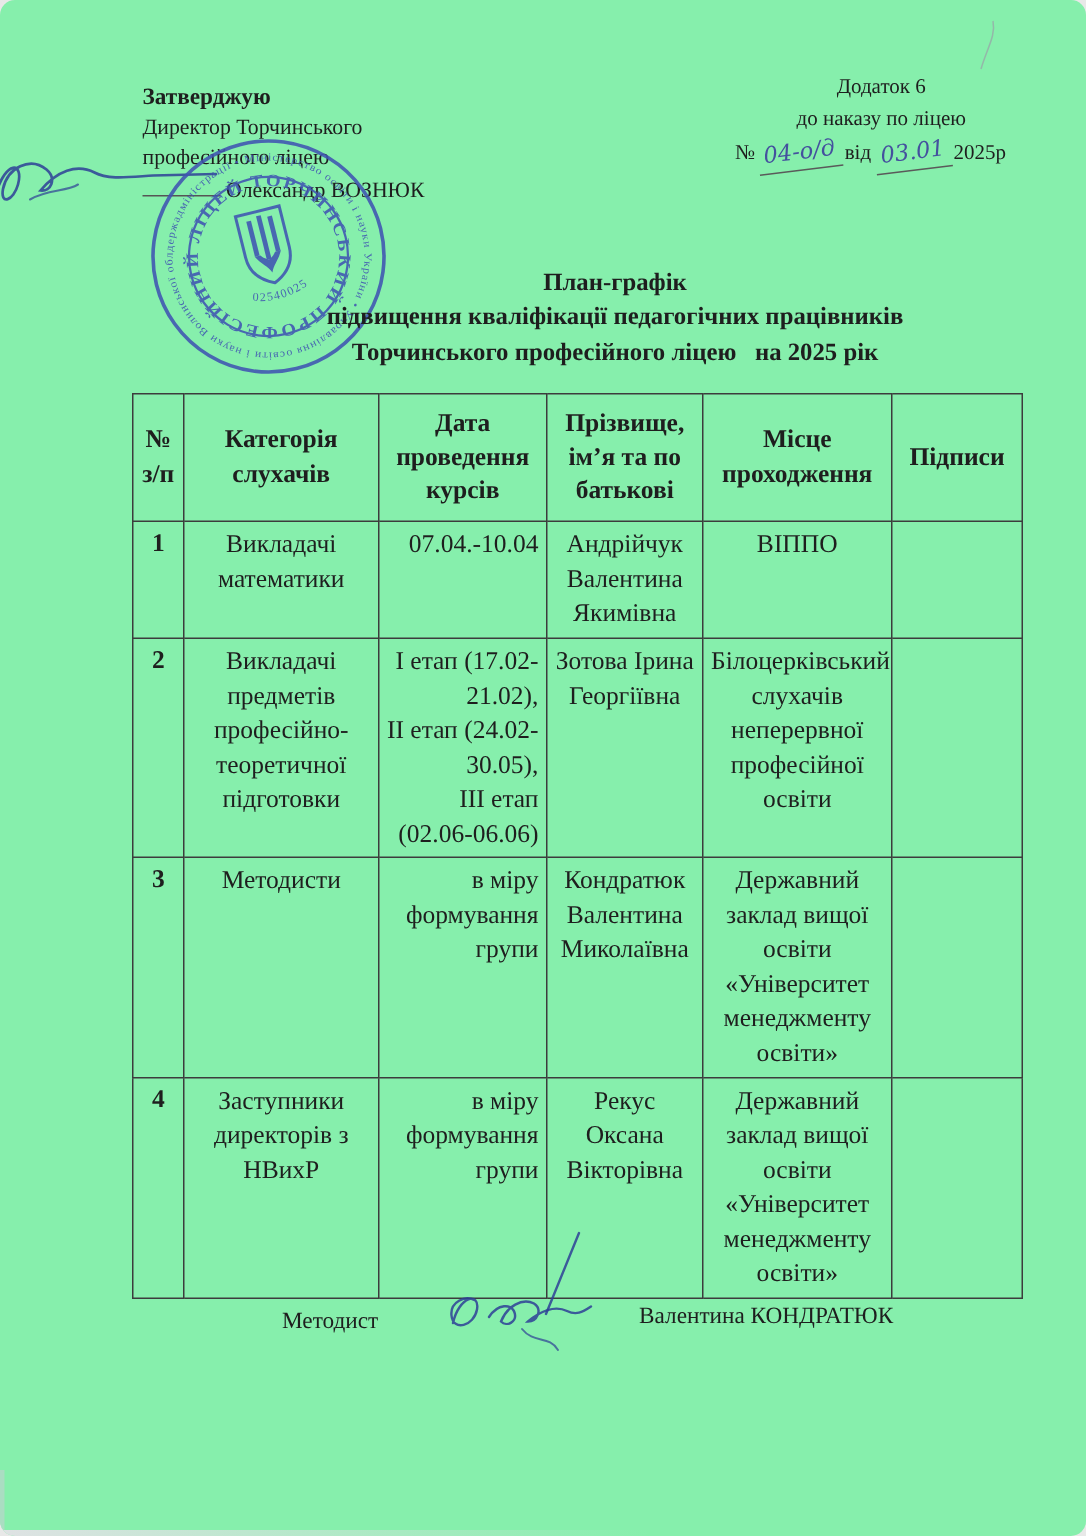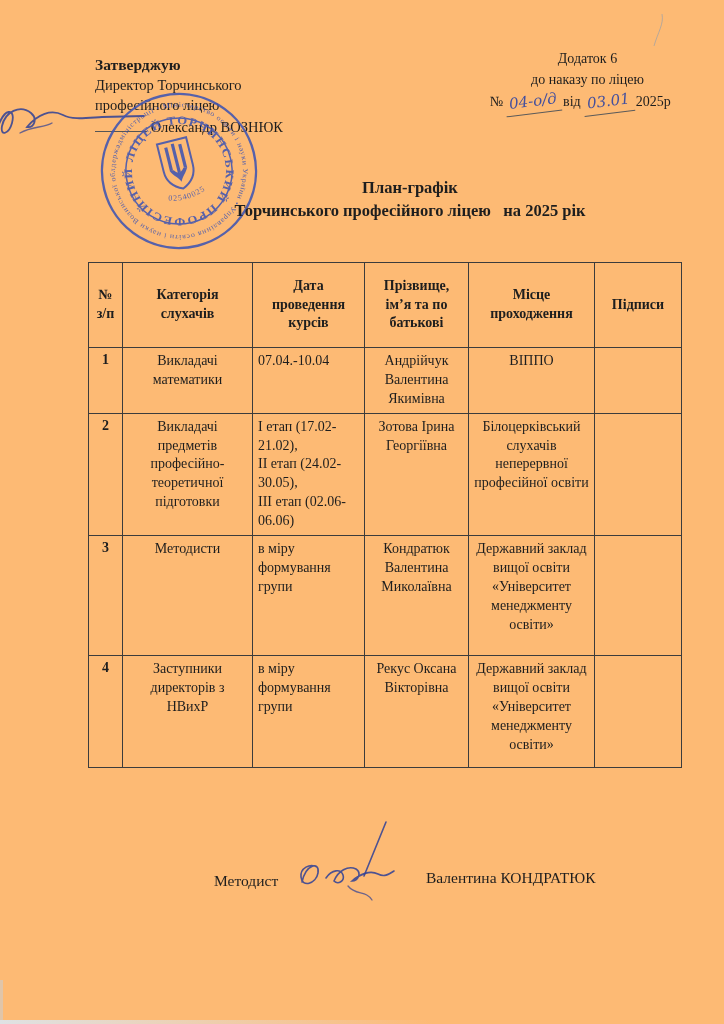--- a/index.html
+++ b/index.html
@@ -1,20 +1,21 @@
 <!DOCTYPE html>
 <html><head>
 <meta charset="utf-8">
 <style>
   html,body{margin:0;padding:0;background:#e8e8e8;}
   .page{
     position:relative;width:724px;height:1024px;margin:0 auto;
-    background:#fdba74;overflow:hidden;
+    background:#86efac;overflow:hidden;
     font-family:"Liberation Serif","DejaVu Serif",serif;
     color:#1e1e1e;
+    border-radius:10px;
   }
   
   .approval{position:absolute;left:95px;top:54px;line-height:1.38;font-size:14.5px;}
   .approval .hd{font-weight:bold;font-size:15.5px;}
   .approval .signline{margin-top:2px;}
   .approval .blank{display:inline-block;width:52px;border-bottom:1px solid #555;height:12px;}
   
   .annex{position:absolute;left:470px;top:48px;width:235px;text-align:center;font-size:14px;line-height:1.5;}
   .annex .noline{white-space:nowrap;text-align:left;padding-left:20px;}
   .hand{
@@ -24,34 +25,34 @@
     padding:0 4px;margin:0 2px;min-width:40px;text-align:center;
   }
   
   .stamp{position:absolute;left:98px;top:90px;width:162px;height:162px;opacity:.88;}
   
   .title{position:absolute;left:110px;top:176px;width:600px;text-align:center;
          font-weight:bold;font-size:16.5px;line-height:1.42;}
   .title .l3{white-space:pre-wrap;}
   
   table.sched{position:absolute;left:88px;top:262px;width:593px;border-collapse:collapse;
-              font-size:14px;table-layout:fixed;}
+              font-size:17px;table-layout:fixed;}
   table.sched th,table.sched td{border:1.4px solid #3c3c3c;padding:4px 5px;vertical-align:top;}
   table.sched th{font-weight:bold;text-align:center;vertical-align:middle;height:76px;line-height:1.35;}
   th.c-num{word-break:break-all;line-height:1.3;}
   td.c-num{font-weight:bold;text-align:center;}
   td.c-cat,td.c-name,td.c-place{text-align:center;line-height:1.35;}
-  td.c-date{text-align:left;line-height:1.35;white-space:pre-line;}
+  td.c-date{text-align:right;line-height:1.35;white-space:pre-line;}
   td.c-date.it{}
   tr.r1 td{height:53px;}
   tr.r2 td{height:105px;}
   tr.r3 td{height:111px;}
   tr.r4 td{height:103px;}
   
-  .foot-role{position:absolute;left:214px;top:872px;font-size:15.5px;}
+  .foot-role{position:absolute;left:188px;top:872px;font-size:15.5px;}
   .foot-name{position:absolute;left:426px;top:869px;font-size:15.5px;}
   .sig1{position:absolute;left:-6px;top:96px;width:170px;height:52px;}
   .sig2{position:absolute;left:286px;top:818px;width:140px;height:100px;}
   .penmark{position:absolute;left:646px;top:8px;width:22px;height:44px;}
   .scan-edge-left{position:absolute;left:0;top:980px;width:3px;height:44px;background:#c9ced5;opacity:.55;}
   .scan-edge-bottom{position:absolute;left:0;bottom:0;width:60%;height:4px;
                     background:linear-gradient(to right,#dfe2e4,transparent);}
 </style>
 </head>
 <body>
@@ -111,20 +112,21 @@
           <rect x="79.4" y="53" width="3.2" height="30"></rect>
           <rect x="86.6" y="55" width="3.2" height="24"></rect>
           <path d="M72 79 c3 6 7 8 9 13 c2 -5 6 -7 9 -13 l-4 0 c-2 3 -5 4 -5 4 s-3 -1 -5 -4 z"></path>
         </g>
       </g>
     </g>
   </svg>
 
   <div class="title">
     <div>План-графік</div>
+    <div>підвищення кваліфікації педагогічних працівників</div>
     <div class="l3">Торчинського професійного ліцею   на 2025 рік</div>
   </div>
 
   <table class="sched">
     <colgroup>
       <col style="width:34px">
         <col style="width:130px">
         <col style="width:112px">
       <col style="width:104px">
         <col style="width:126px">

